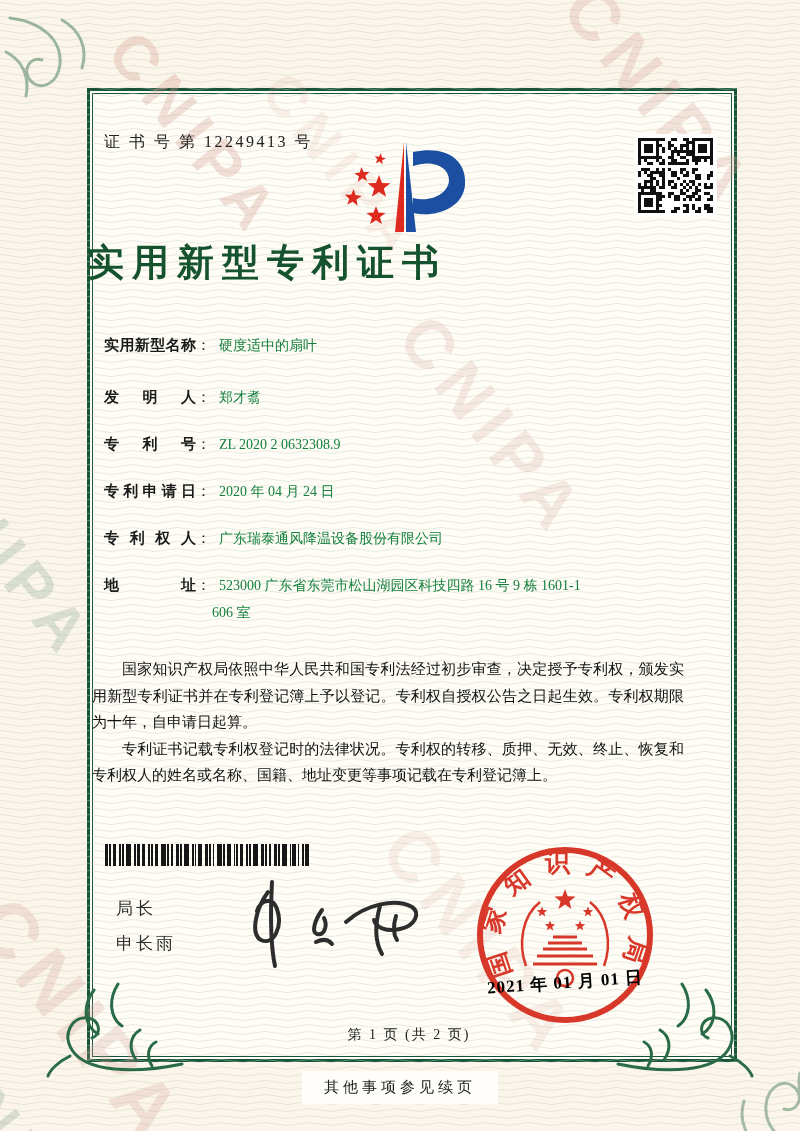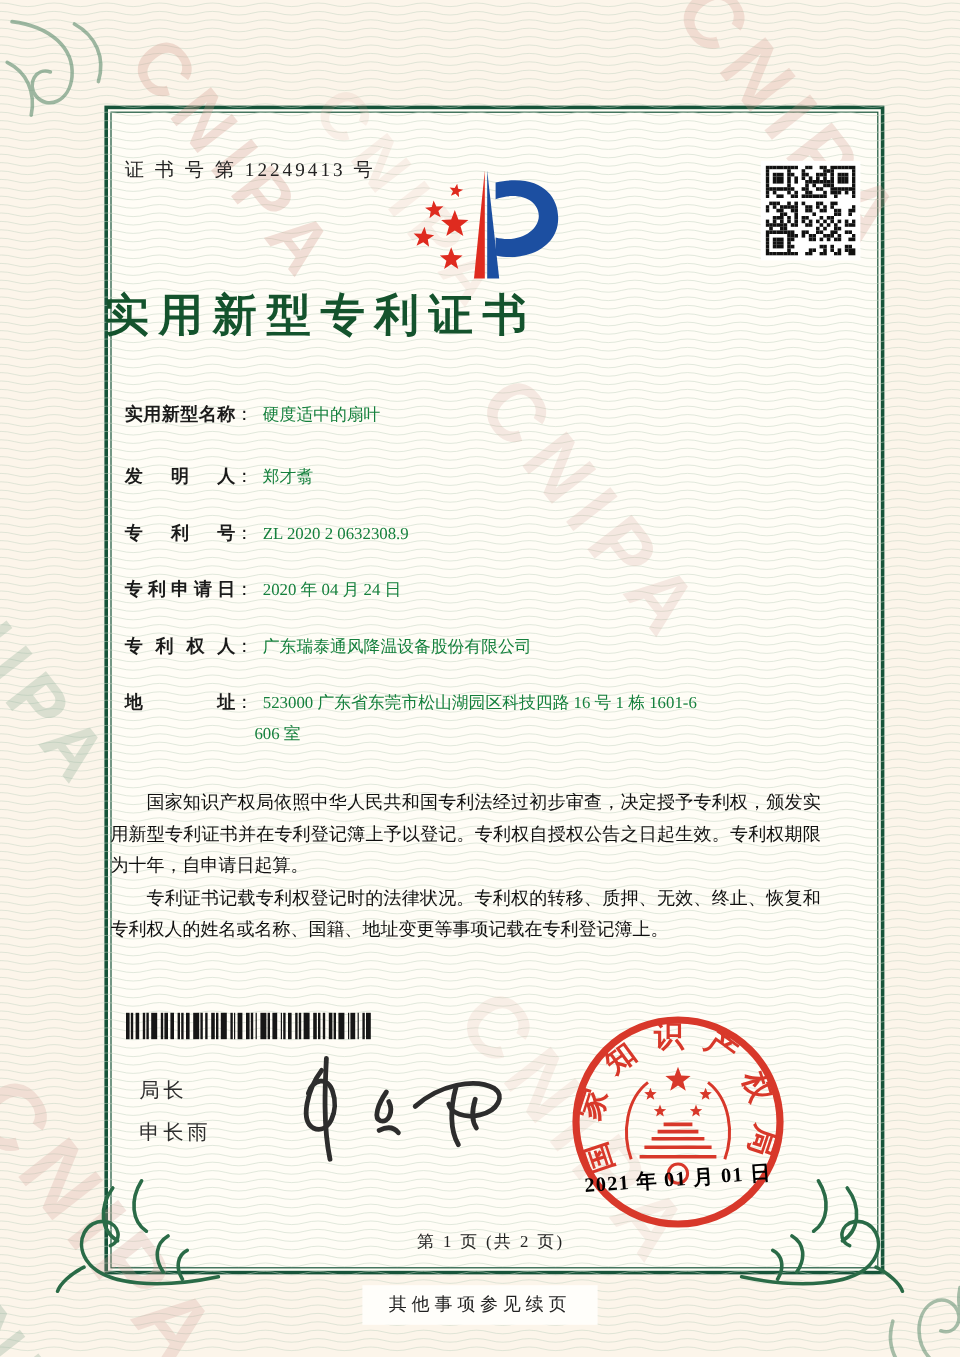--- a/index.html
+++ b/index.html
@@ -459,21 +459,21 @@
   <div class="row r3">
     <span class="lbl">专利号</span><span class="colon">：</span><span class="val">ZL 2020 2 0632308.9</span>
   </div>
   <div class="row r4">
     <span class="lbl">专利申请日</span><span class="colon">：</span><span class="val">2020 年 04 月 24 日</span>
   </div>
   <div class="row r5">
     <span class="lbl">专利权人</span><span class="colon">：</span><span class="val">广东瑞泰通风降温设备股份有限公司</span>
   </div>
   <div class="row r6">
-    <span class="lbl">地址</span><span class="colon">：</span><span class="val">523000 广东省东莞市松山湖园区科技四路 16 号 1 栋 1601-6</span>
+    <span class="lbl">地址</span><span class="colon">：</span><span class="val">523000 广东省东莞市松山湖园区科技四路 16 号 9 栋 1601-1</span>
   </div>
   <div class="row r6b">
     <span class="val">606 室</span>
   </div>
 
   <div class="abs paras">
     <p>国家知识产权局依照中华人民共和国专利法经过初步审查，决定授予专利权，颁发实用新型专利证书并在专利登记簿上予以登记。专利权自授权公告之日起生效。专利权期限为十年，自申请日起算。</p>
     <p>专利证书记载专利权登记时的法律状况。专利权的转移、质押、无效、终止、恢复和专利权人的姓名或名称、国籍、地址变更等事项记载在专利登记簿上。</p>
   </div>
 

